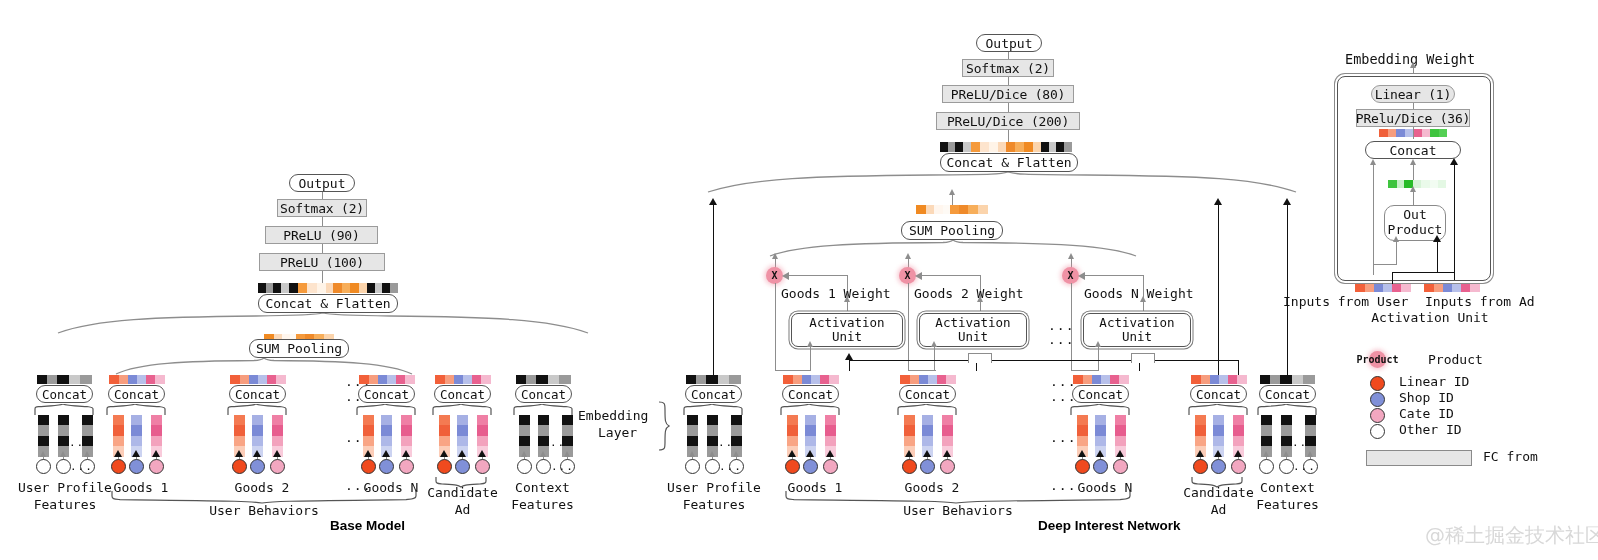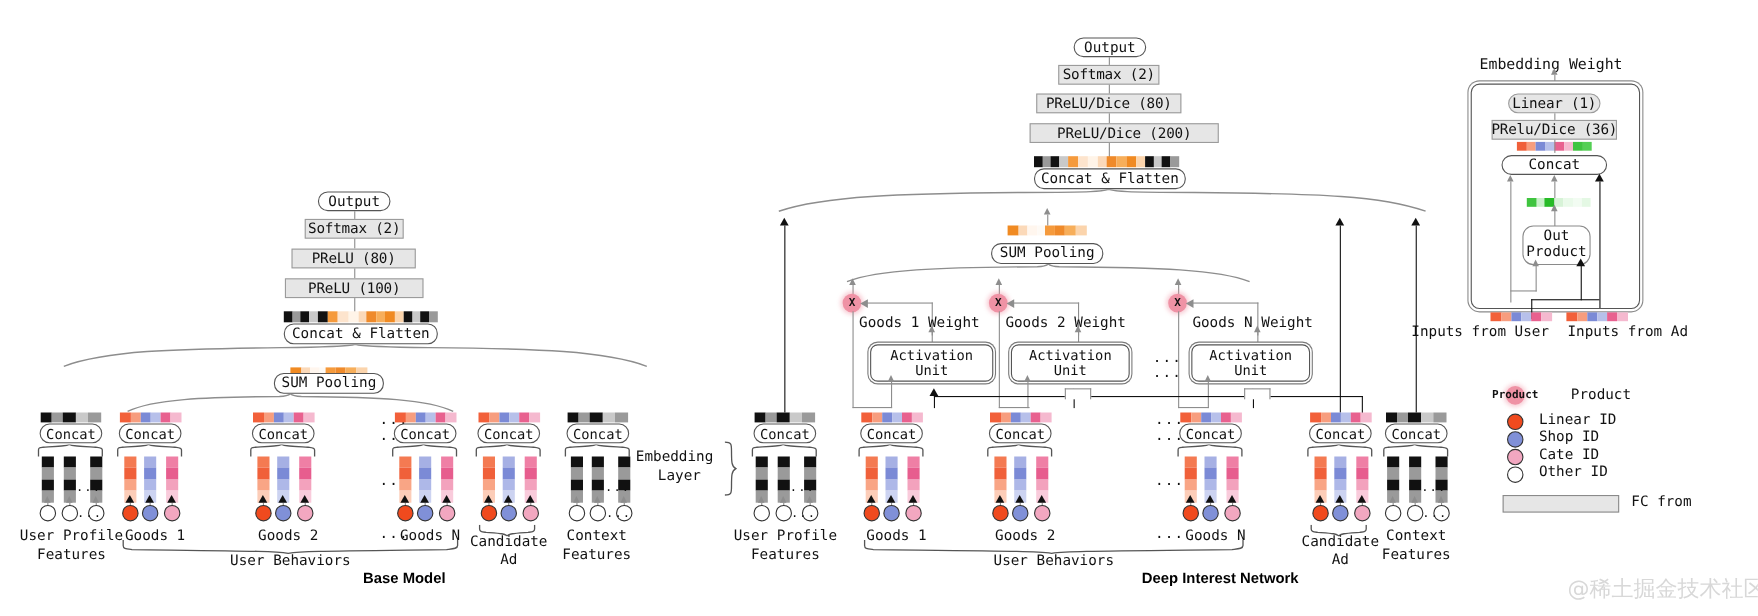--- a/index.html
+++ b/index.html
@@ -87,21 +87,21 @@
 <body>
 
 <div class="stage">
 
   <div class="roundbox" style="left:289px;top:174px;width:66px;height:18px;border-radius:9px;">Output</div>
   <div class="vline" style="left:322px;top:192px;height:8px;"></div>
 
   <div class="fcbox" style="left:277px;top:199px;width:90px;height:18px;">Softmax (2)</div>
   <div class="vline" style="left:322px;top:217px;height:9px;"></div>
 
-  <div class="fcbox" style="left:265px;top:226px;width:113px;height:18px;">PReLU (80)</div>
+  <div class="fcbox" style="left:265px;top:226px;width:113px;height:18px;">PReLU (90)</div>
   <div class="vline" style="left:322px;top:244px;height:9px;"></div>
 
   <div class="fcbox" style="left:259px;top:253px;width:126px;height:18px;">PReLU (100)</div>
   <div class="vline" style="left:322px;top:271px;height:13px;"></div>
 
   <div class="hbar" style="left:258px;top:283px;width:140px;height:10px;">
     <span style="width:8px;background:#111"></span>
     <span style="width:7px;background:#9a9a9a"></span>
     <span style="width:8px;background:#111"></span>
     <span style="width:8px;background:#c9c9c9"></span>
@@ -437,21 +437,21 @@
 
   <div class="roundbox" style="left:976px;top:34px;width:66px;height:18px;">Output</div>
   <div class="vline" style="left:1008px;top:52px;height:8px;"></div>
 
   <div class="fcbox" style="left:962px;top:59px;width:92px;height:18px;">Softmax (2)</div>
   <div class="vline" style="left:1008px;top:77px;height:9px;"></div>
 
   <div class="fcbox" style="left:942px;top:85px;width:132px;height:18px;">PReLU/Dice (80)</div>
   <div class="vline" style="left:1008px;top:103px;height:9px;"></div>
 
-  <div class="fcbox" style="left:936px;top:112px;width:172px;height:18px;">PReLU/Dice (200)</div>
+  <div class="fcbox" style="left:936px;top:112px;width:144px;height:18px;">PReLU/Dice (200)</div>
   <div class="vline" style="left:1008px;top:130px;height:13px;"></div>
 
   <div class="hbar" style="left:940px;top:142px;width:138px;height:10px;">
     <span style="width:8px;background:#111"></span>
     <span style="width:7px;background:#9a9a9a"></span>
     <span style="width:8px;background:#111"></span>
     <span style="width:8px;background:#c9c9c9"></span>
     <span style="width:9px;background:#f59a3c"></span>
     <span style="width:9px;background:#fde4cd"></span>
     <span style="width:9px;background:#fff4e8"></span>
@@ -916,20 +916,21 @@
   <div class="hbar" style="left:1424px;top:284px;width:56px;height:8px;">
     <span style="width:10px;background:#f2603a"></span>
       <span style="width:9px;background:#f79d7e"></span>
     <span style="width:9px;background:#7b8ad6"></span>
       <span style="width:9px;background:#b7c0ea"></span>
     <span style="width:9px;background:#e8618f"></span>
       <span style="width:10px;background:#f5b9cf"></span>
   </div>
   <div class="txt" style="left:1283px;top:295px;">Inputs from User</div>
   <div class="txt" style="left:1425px;top:295px;">Inputs from Ad</div>
+  <div class="txt c" style="left:1305px;top:311px;width:250px;">Activation Unit</div>
 
   <div class="xprod" style="left:1369px;top:351px;">Product</div>
   <div class="txt" style="left:1428px;top:353px;">Product</div>
 
   <div class="circ" style="left:1370px;top:376px;background:#f04a1e;"></div>
   <div class="txt" style="left:1399px;top:375px;">Linear ID</div>
 
   <div class="circ" style="left:1370px;top:392px;background:#8090d8;"></div>
   <div class="txt" style="left:1399px;top:391px;">Shop ID</div>
 

